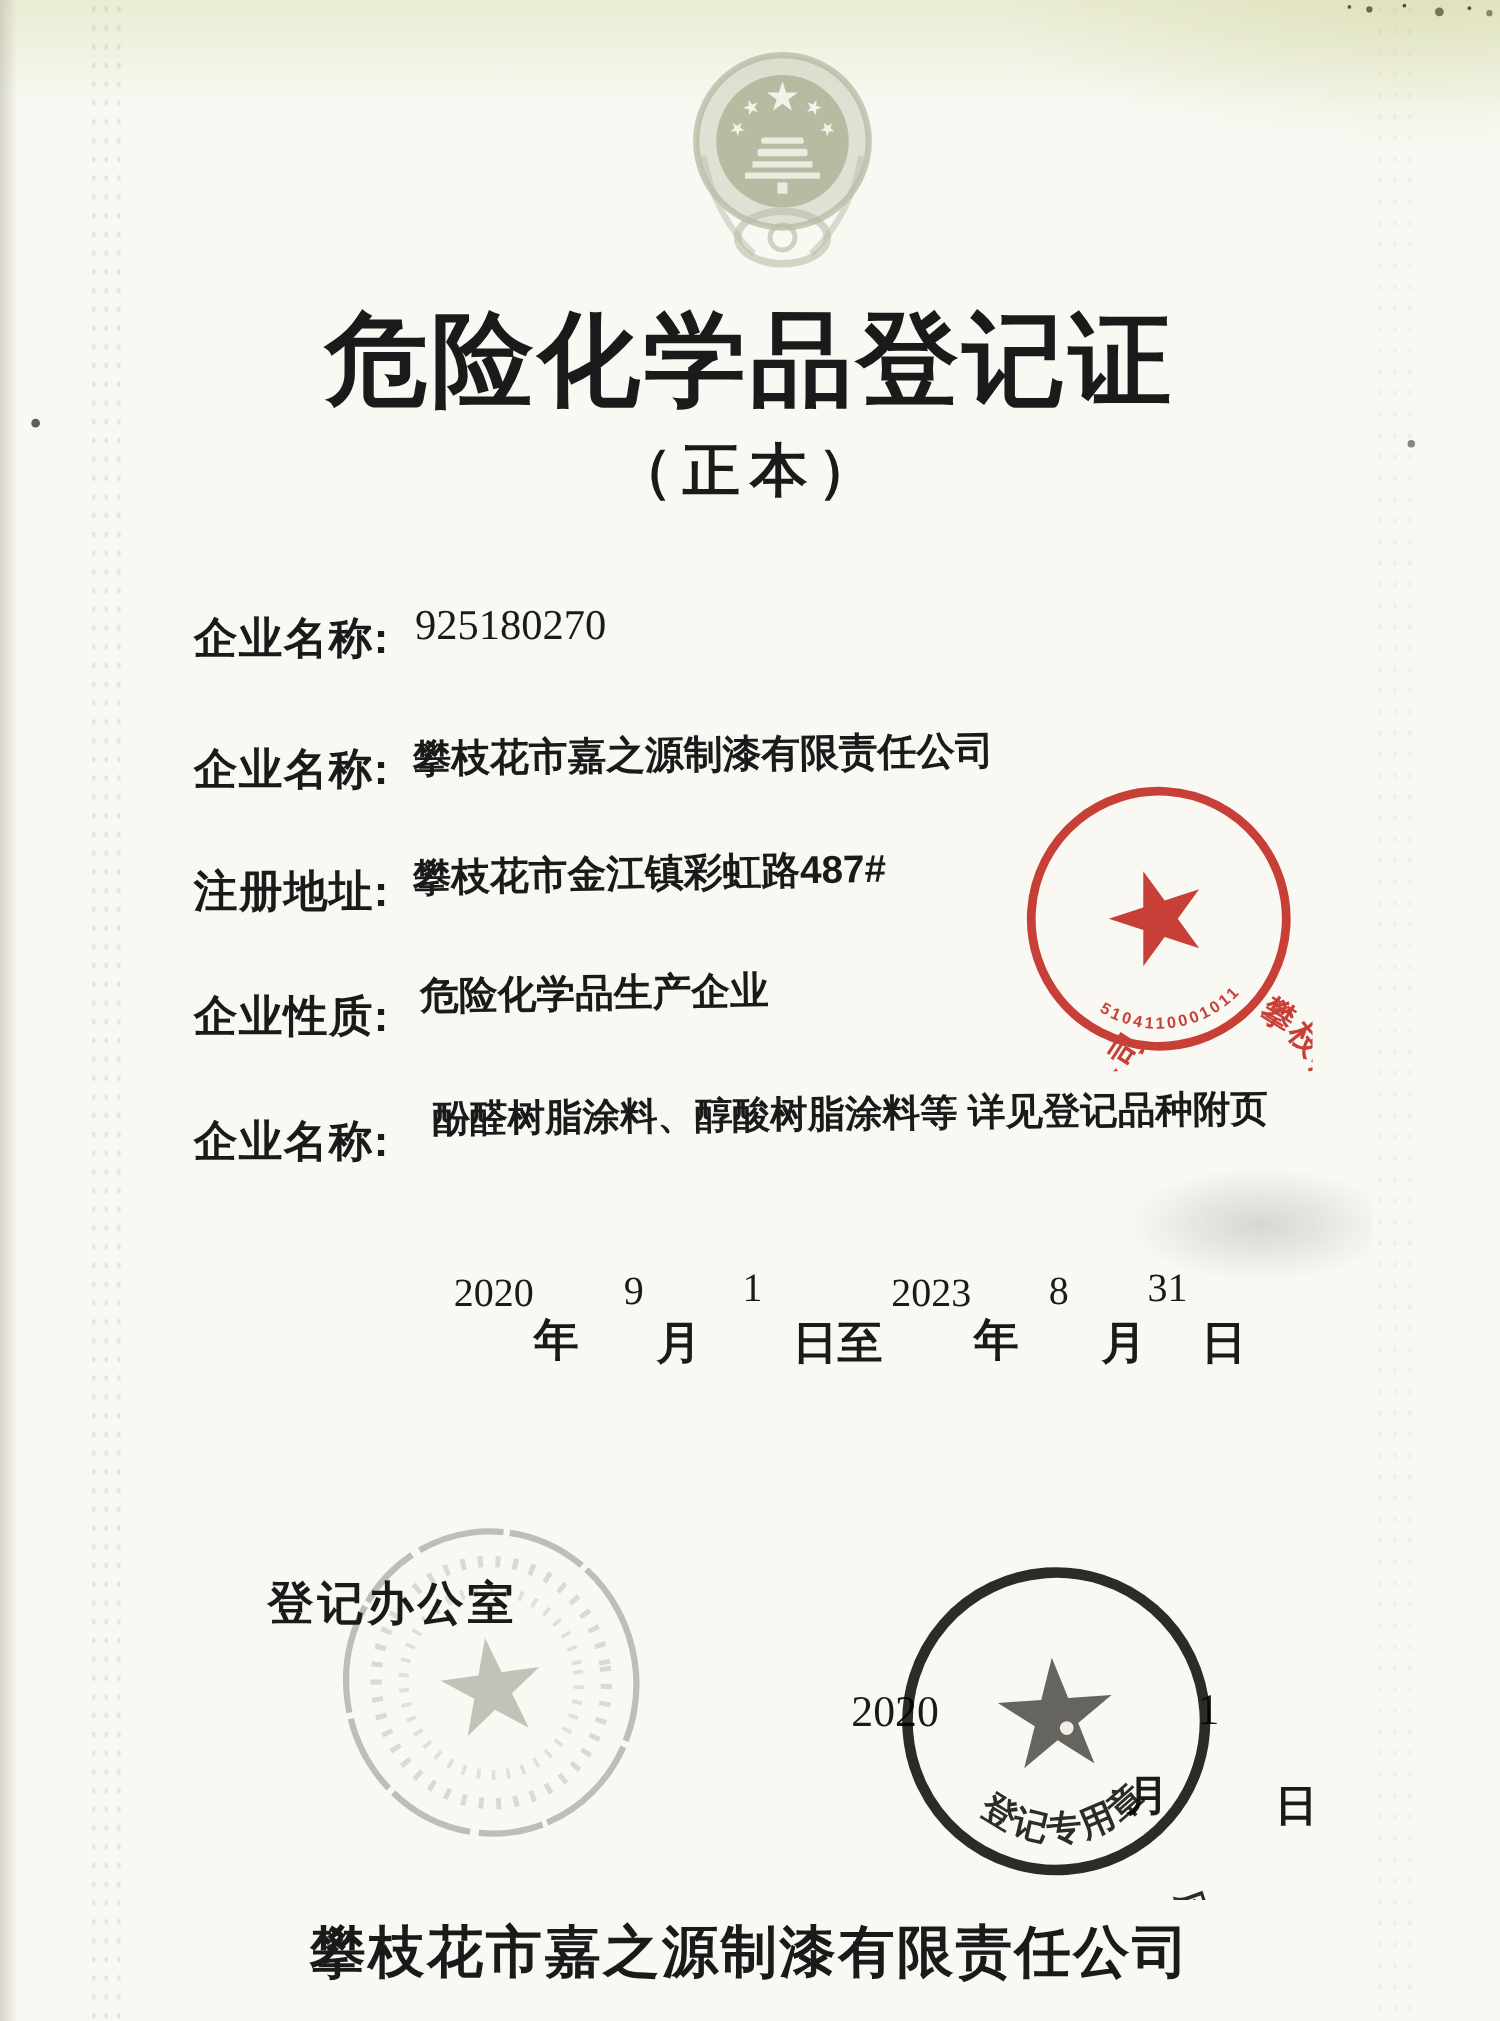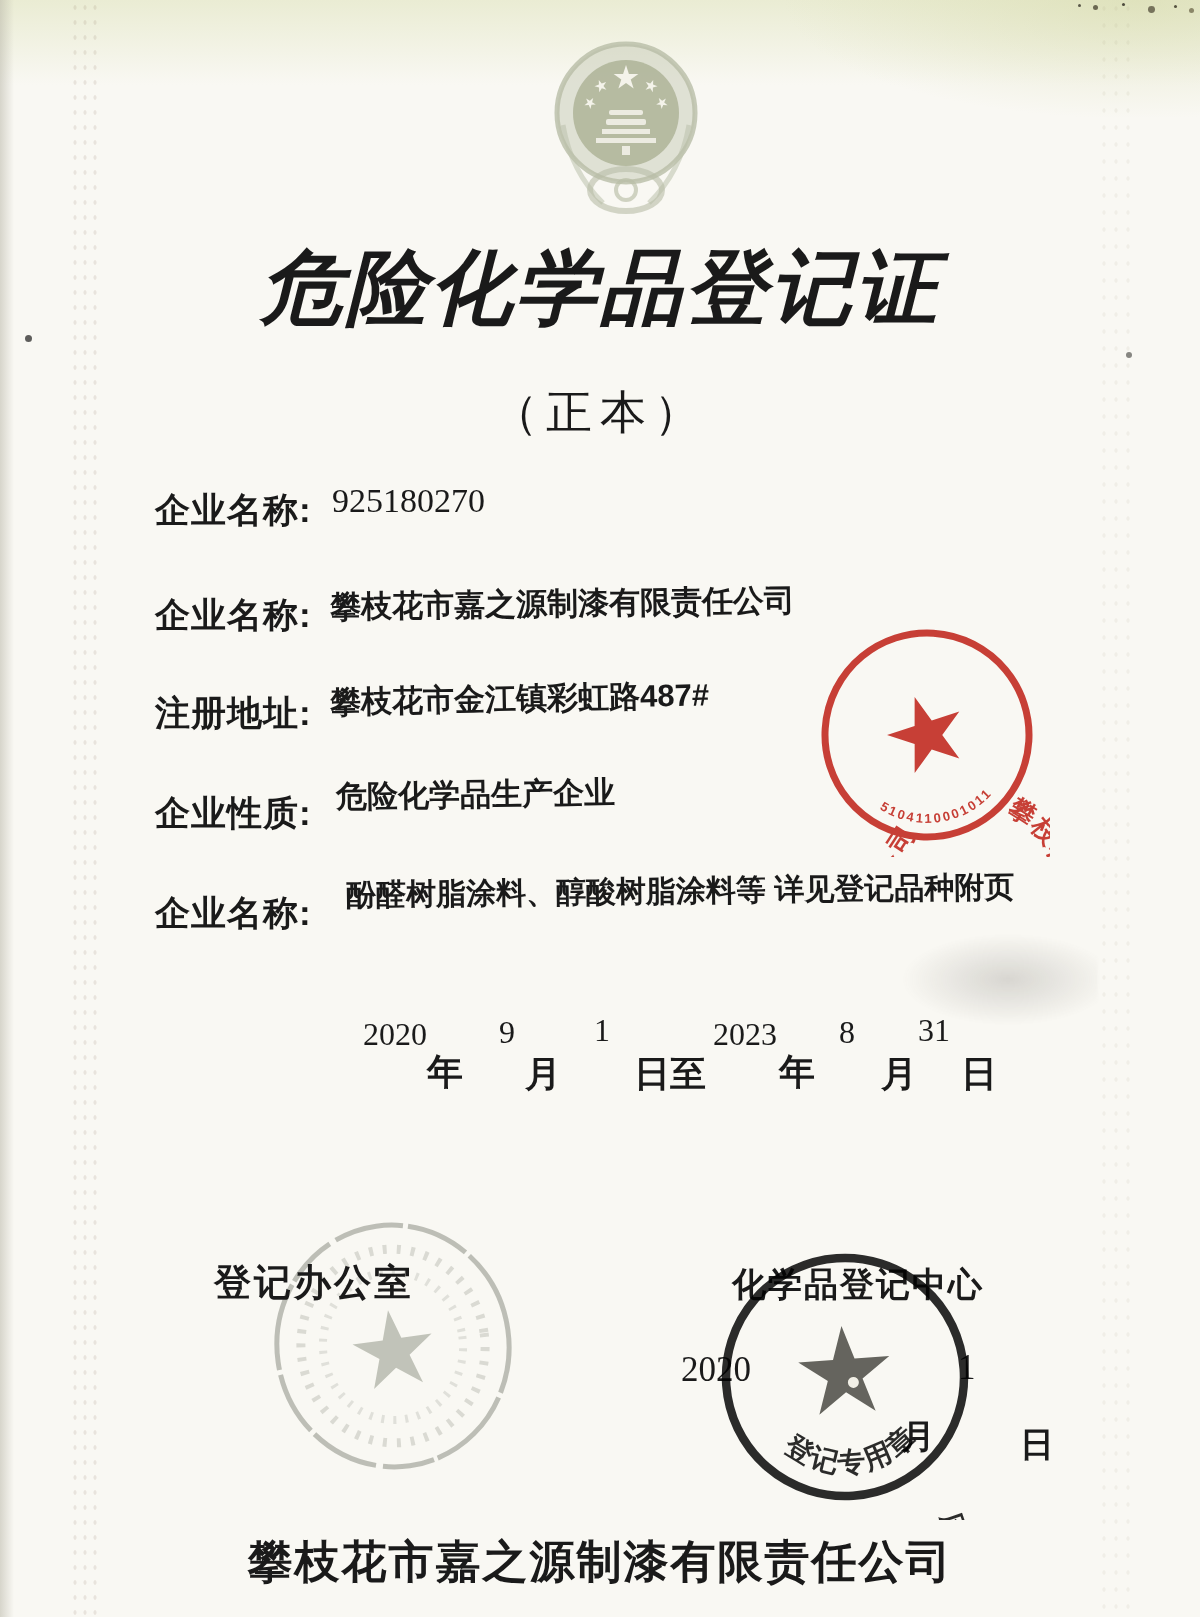--- a/index.html
+++ b/index.html
@@ -24,23 +24,23 @@
     background-size:12px 17px;}
   .specks-tr{top:4px;left:1078px;width:3px;height:3px;background:#5a5848;border-radius:50%;
     box-shadow:16px 2px 0 1px #6b6852,44px -1px 0 #4e4c3e,72px 4px 0 2px #76735c,
       96px 1px 0 #55523f,112px 5px 0 1px #8a8668;}
   .dot-a{top:335px;left:25px;width:7px;height:7px;background:#2a2a28;border-radius:50%;opacity:.75;}
   .dot-b{top:352px;left:1126px;width:6px;height:6px;background:#3a3a36;border-radius:50%;opacity:.6;}
   .smudge{top:932px;left:898px;width:200px;height:95px;filter:blur(1px);
     background:radial-gradient(ellipse at 55% 50%,rgba(85,80,75,.20),transparent 68%);}
   
   .title{top:234px;left:0;width:100%;text-align:center;
-    font-size:82px;font-weight:700;letter-spacing:3px;font-style:italic;}
+    font-size:82px;font-weight:700;letter-spacing:3px;}
   .subtitle{top:346px;left:0;width:100%;text-align:center;
-    font-size:46px;font-weight:400;letter-spacing:8px;margin-top:36px;}
+    font-size:46px;font-weight:700;letter-spacing:8px;}
   .lbl{font-size:35px;font-weight:700;letter-spacing:1px;white-space:nowrap;}
   .val{font-size:31px;font-weight:600;white-space:nowrap;}
   .serif{font-family:"Liberation Serif",serif;font-weight:400;}
   .unit{font-size:36px;font-weight:700;white-space:nowrap;}
   .num{font-family:"Liberation Serif",serif;font-size:32px;white-space:nowrap;}
   .office{font-weight:700;white-space:nowrap;}
   .footer{top:1532px;left:0;width:100%;text-align:center;
     font-size:45px;font-weight:700;letter-spacing:2px;}
   .stamp{mix-blend-mode:multiply;}
   svg text{font-family:"Liberation Sans",sans-serif;}
@@ -135,21 +135,20 @@
   <div class="abs office" style="top:1258px;left:214px;font-size:37px;letter-spacing:3px;z-index:2;">登记办公室</div>
   <svg class="abs stamp" style="top:1212px;left:262px;z-index:1;" width="262" height="270" viewBox="0 0 262 270">
     <g transform="rotate(-8 131 134)">
       <ellipse cx="131" cy="134" rx="116" ry="121" fill="none" stroke="#8f938a" stroke-width="5" stroke-opacity=".55" stroke-dasharray="64 5 88 4 52 7 70 5"></ellipse>
       <ellipse cx="131" cy="134" rx="92" ry="97" fill="none" stroke="#8f938a" stroke-width="9" stroke-opacity=".28" stroke-dasharray="4 10"></ellipse>
       <ellipse cx="131" cy="134" rx="70" ry="74" fill="none" stroke="#8f938a" stroke-width="8" stroke-opacity=".22" stroke-dasharray="3 9"></ellipse>
       <polygon fill="#979d90" fill-opacity=".55" points="131,98 140.4,127 170.9,127 146.2,144.9 155.7,174 131,156 106.3,174 115.8,144.9 91.1,127 121.6,127"></polygon>
     </g>
   </svg>
 
-  <div class="abs office" style="top:1262px;left:732px;font-size:34px;letter-spacing:2px;z-index:1;">化学品登记中心</div>
   <div class="abs num" style="top:1350px;left:681px;font-size:35px;z-index:1;">2020</div>
   <div class="abs unit" style="top:1414px;left:901px;font-size:34px;z-index:1;">月</div>
   <div class="abs num" style="top:1348px;left:958px;font-size:35px;z-index:1;">1</div>
   <div class="abs unit" style="top:1422px;left:1020px;font-size:34px;z-index:1;">日</div>
 
   <svg class="abs stamp" style="top:1248px;left:712px;z-index:2;" width="272" height="272" viewBox="0 0 272 272">
     <g transform="rotate(-4 133 129)" opacity=".93">
       <circle cx="133" cy="129" r="119" fill="none" stroke="#1c1c1c" stroke-width="8.5"></circle>
       <path id="blkring" d="M133,221 A92,92 0 1 1 132.9,221" fill="none"></path>
       <text font-size="29" font-weight="600" fill="#1c1c1c" letter-spacing="1">

